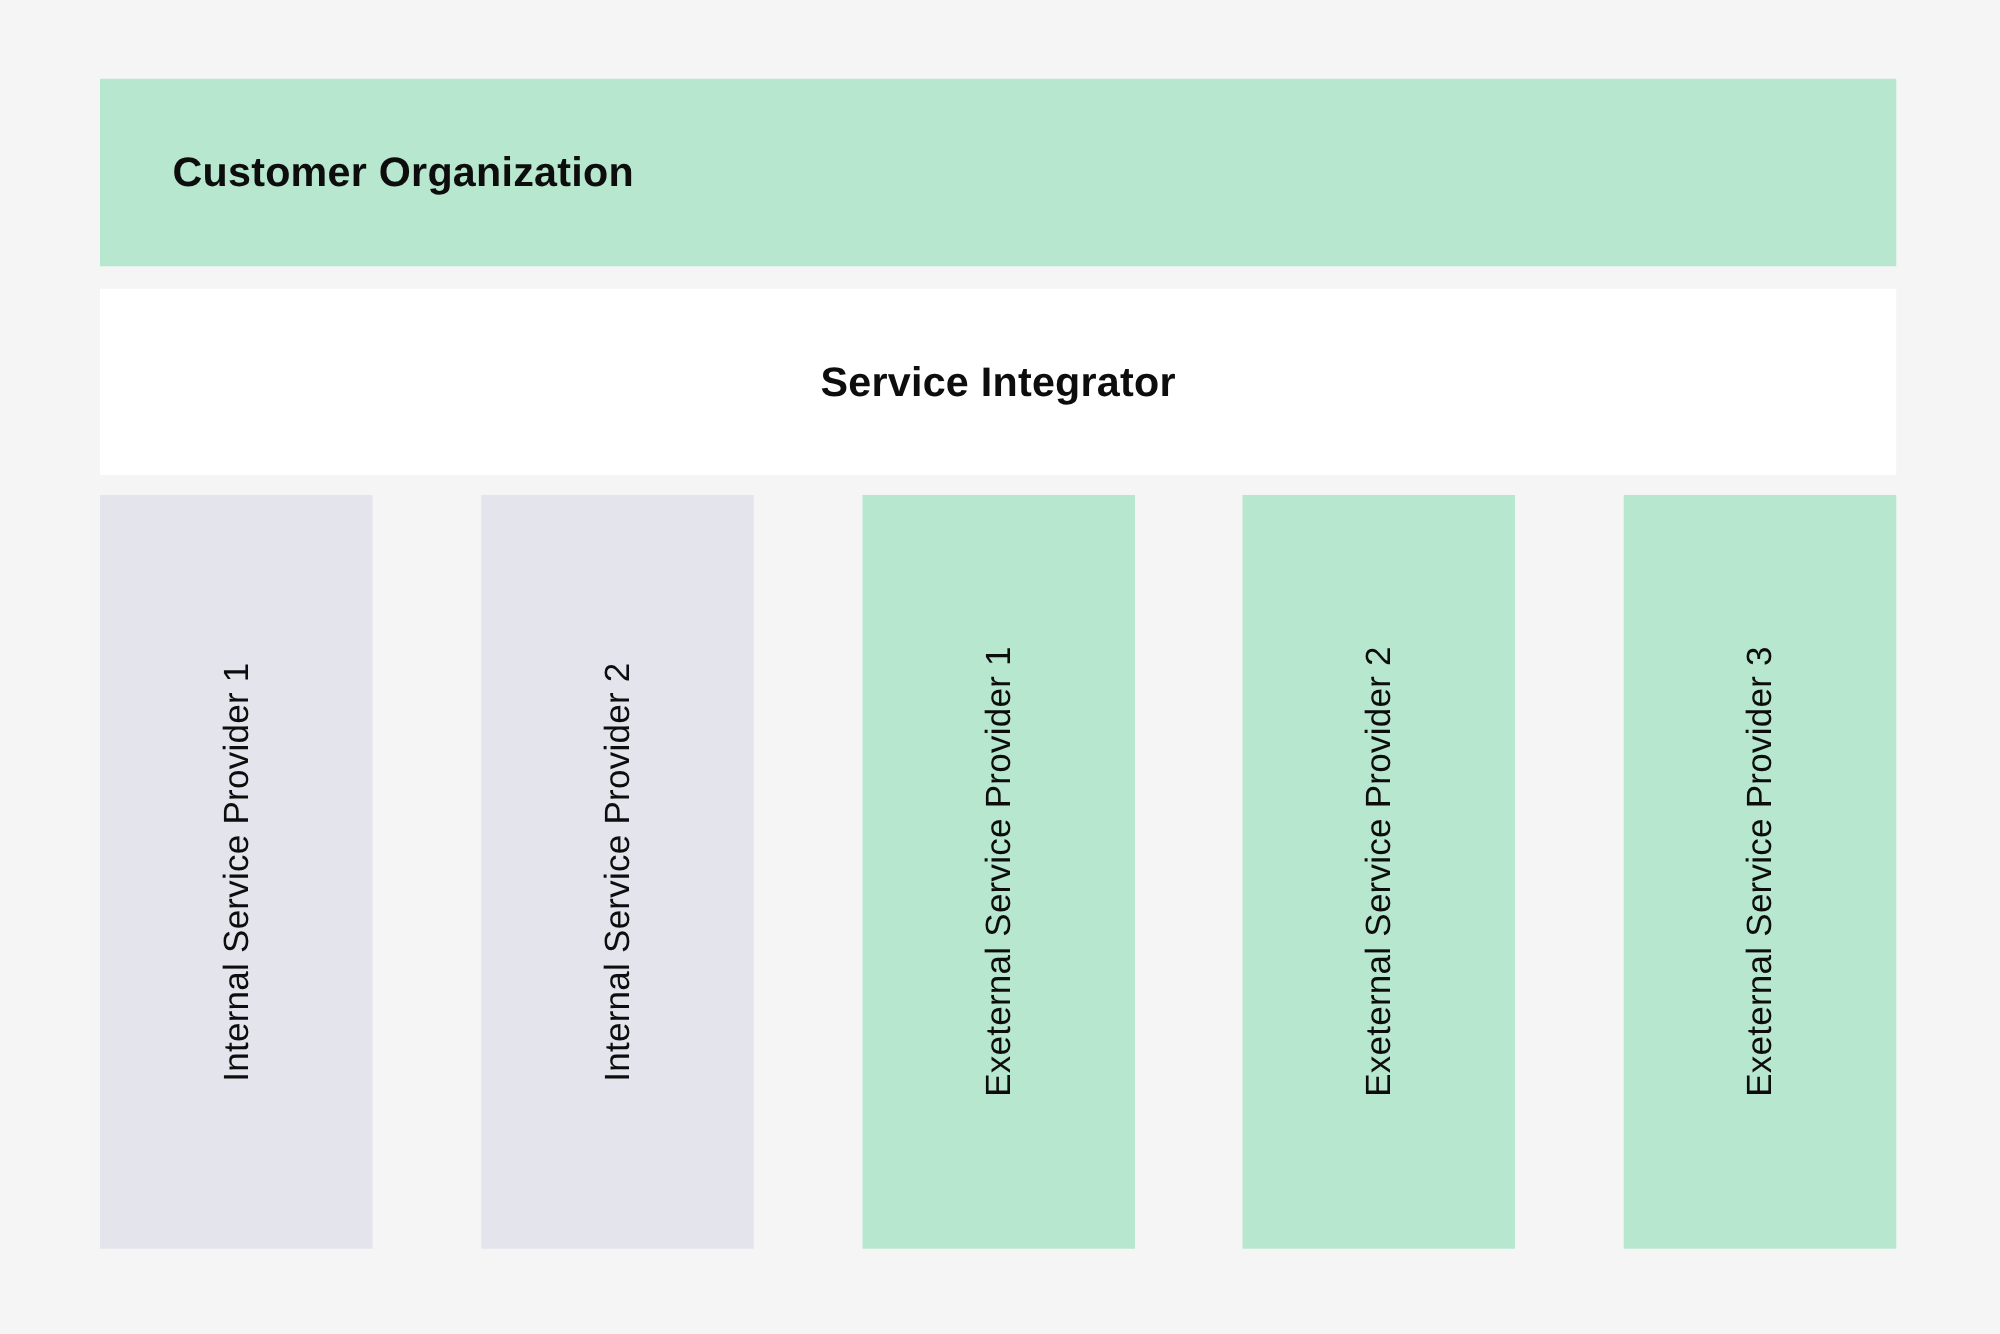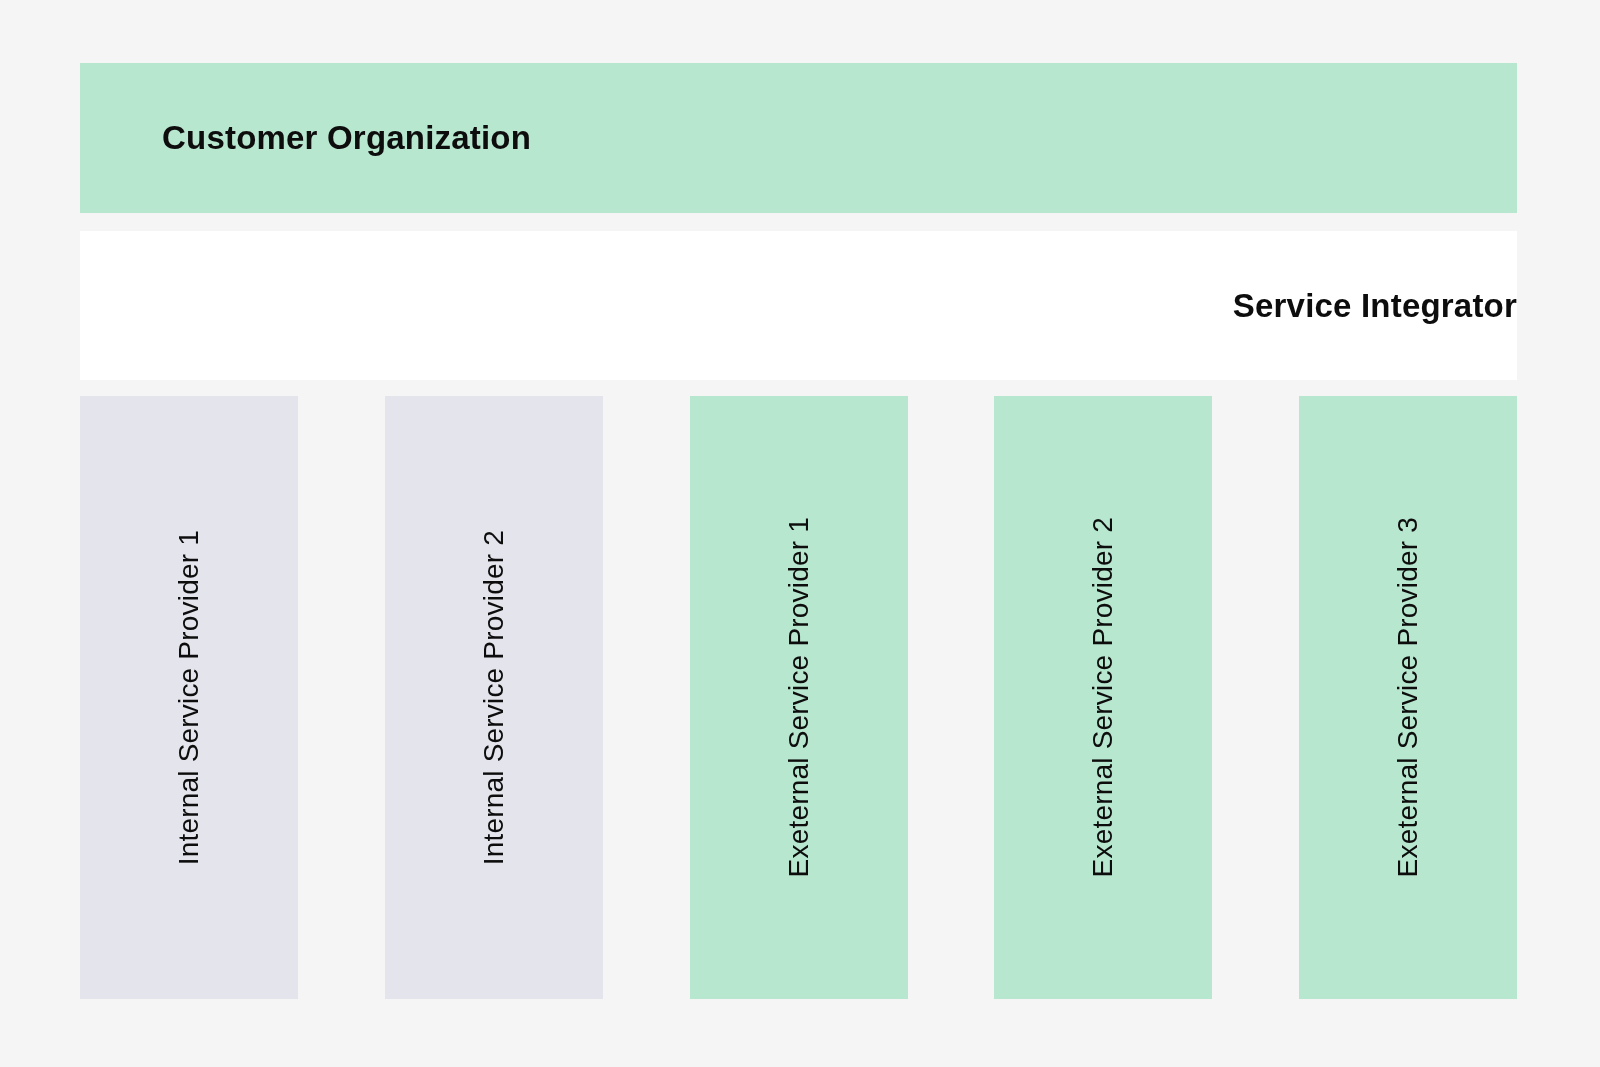--- a/index.html
+++ b/index.html
@@ -20,21 +20,21 @@
     width: 1437px;
   }
   .bar-customer {
     top: 63px;
     height: 150px;
     background: var(--green, #b7e7ce);
     display: flex;
     align-items: center;
   }
   .bar-customer .bar-title {
-    margin-left: 82px;
+    margin-left: 58px;
   }
   .bar-title {
     font-size: 33px;
     font-weight: 600;
     color: var(--text, #0d0d0d);
     letter-spacing: 0.2px;
     white-space: nowrap;
   }
   .pill {
     position: absolute;
@@ -54,21 +54,21 @@
     font-weight: 400;
     color: var(--text, #0d0d0d);
     white-space: nowrap;
   }
   .bar-integrator {
     top: 231px;
     height: 149px;
     background: var(--white, #ffffff);
     display: flex;
     align-items: center;
-    justify-content: flex-end;
+    justify-content: center;
   }
   .columns {
     position: absolute;
     left: 80px;
     top: 396px;
     width: 1437px;
     height: 603px;
     display: flex;
     justify-content: space-between;
   }

